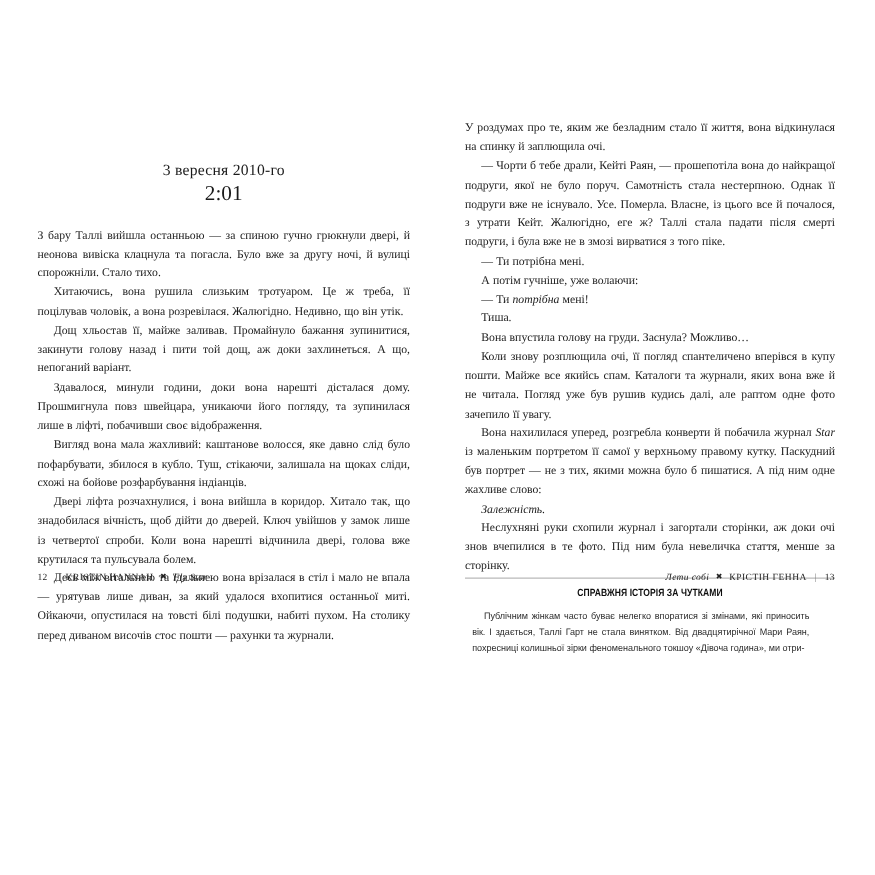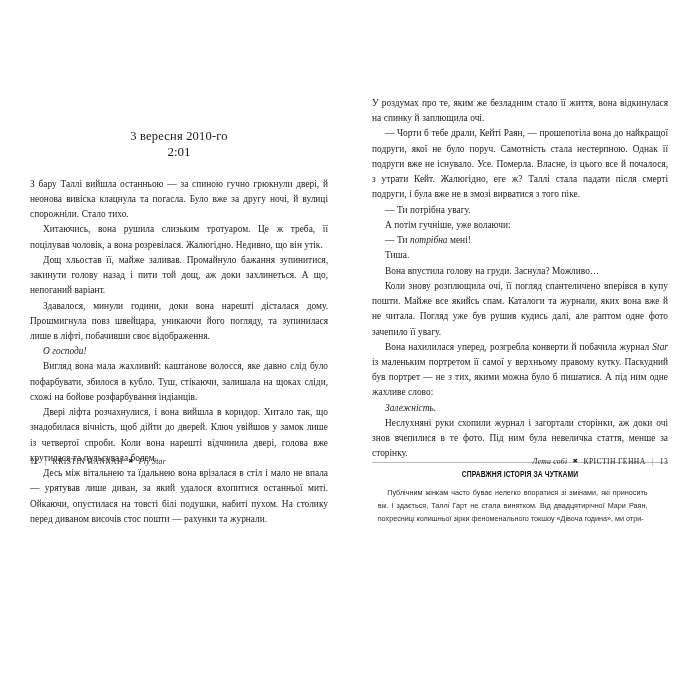--- a/index.html
+++ b/index.html
@@ -30,21 +30,21 @@
   .chapter-head {
     text-align: center;
     margin: 0 0 16px 0;
     line-height: 1.28;
   }
   .chapter-date {
     font-size: 12.5px;
     letter-spacing: .2px;
   }
   .chapter-time {
-    font-size: 13px;
+    font-size: 17px;
   }
 
   p.body {
     margin: 0;
     font-size: 9.4px;
     line-height: 1.62;
     text-align: justify;
     text-indent: 13px;
     hyphens: auto;
     -webkit-hyphens: auto;
@@ -129,39 +129,38 @@
 
     <div class="chapter-head">
       <div class="chapter-date">3 вересня 2010-го</div>
       <div class="chapter-time">2:01</div>
     </div>
 
     <p class="body noindent">З бару Таллі вийшла останньою — за спиною гучно грюкнули двері, й неонова вивіска клацнула та погасла. Було вже за другу ночі, й вулиці спорожніли. Стало тихо.</p>
     <p class="body">Хитаючись, вона рушила слизьким тротуаром. Це ж треба, її поцілував чоловік, а вона розревілася. Жалюгідно. Недивно, що він утік.</p>
     <p class="body">Дощ хльостав її, майже заливав. Промайнуло бажання зупинитися, закинути голову назад і пити той дощ, аж доки захлинеться. А що, непоганий варіант.</p>
     <p class="body">Здавалося, минули години, доки вона нарешті дісталася дому. Прошмигнула повз швейцара, уникаючи його погляду, та зупинилася лише в ліфті, побачивши своє відображення.</p>
-    <p class="body italic">О господи!</p>
     <p class="body">Вигляд вона мала жахливий: каштанове волосся, яке давно слід було пофарбувати, збилося в кубло. Туш, стікаючи, залишала на щоках сліди, схожі на бойове розфарбування індіанців.</p>
     <p class="body">Двері ліфта розчахнулися, і вона вийшла в коридор. Хитало так, що знадобилася вічність, щоб дійти до дверей. Ключ увійшов у замок лише із четвертої спроби. Коли вона нарешті відчинила двері, голова вже крутилася та пульсувала болем.</p>
     <p class="body">Десь між вітальнею та їдальнею вона врізалася в стіл і мало не впала — урятував лише диван, за який удалося вхопитися останньої миті. Ойкаючи, опустилася на товсті білі подушки, набиті пухом. На столику перед диваном височів стос пошти — рахунки та журнали.</p>
 
     <div class="footer footer-left">
       <span class="num">12</span>
       <span class="bar">|</span>
       <span class="caps">KRISTIN HANNAH</span>
       <span class="star">✖</span>
       <span class="title-it">Fly Star</span>
     </div>
   </div>
 
   <div class="page page-right">
 
     <p class="body noindent">У роздумах про те, яким же безладним стало її життя, вона відкинулася на спинку й заплющила очі.</p>
     <p class="body">— Чорти б тебе драли, Кейті Раян, — прошепотіла вона до найкращої подруги, якої не було поруч. Самотність стала нестерпною. Однак її подруги вже не існувало. Усе. Померла. Власне, із цього все й почалося, з утрати Кейт. Жалюгідно, еге ж? Таллі стала падати після смерті подруги, і була вже не в змозі вирватися з того піке.</p>
-    <p class="body">— Ти потрібна увагу.</p>
+    <p class="body">— Ти потрібна мені.</p>
     <p class="body">А потім гучніше, уже волаючи:</p>
     <p class="body">— Ти <span class="em">потрібна</span> мені!</p>
     <p class="body">Тиша.</p>
     <p class="body">Вона впустила голову на груди. Заснула? Можливо…</p>
     <p class="body">Коли знову розплющила очі, її погляд спантеличено вперівся в купу пошти. Майже все якийсь спам. Каталоги та журнали, яких вона вже й не читала. Погляд уже був рушив кудись далі, але раптом одне фото зачепило її увагу.</p>
     <p class="body">Вона нахилилася уперед, розгребла конверти й побачила журнал <span class="em">Star</span> із маленьким портретом її самої у верхньому правому кутку. Паскудний був портрет — не з тих, якими можна було б пишатися. А під ним одне жахливе слово:</p>
     <p class="body italic">Залежність.</p>
     <p class="body">Неслухняні руки схопили журнал і загортали сторінки, аж доки очі знов вчепилися в те фото. Під ним була невеличка стаття, менше за сторінку.</p>
 
     <div class="clipping">

